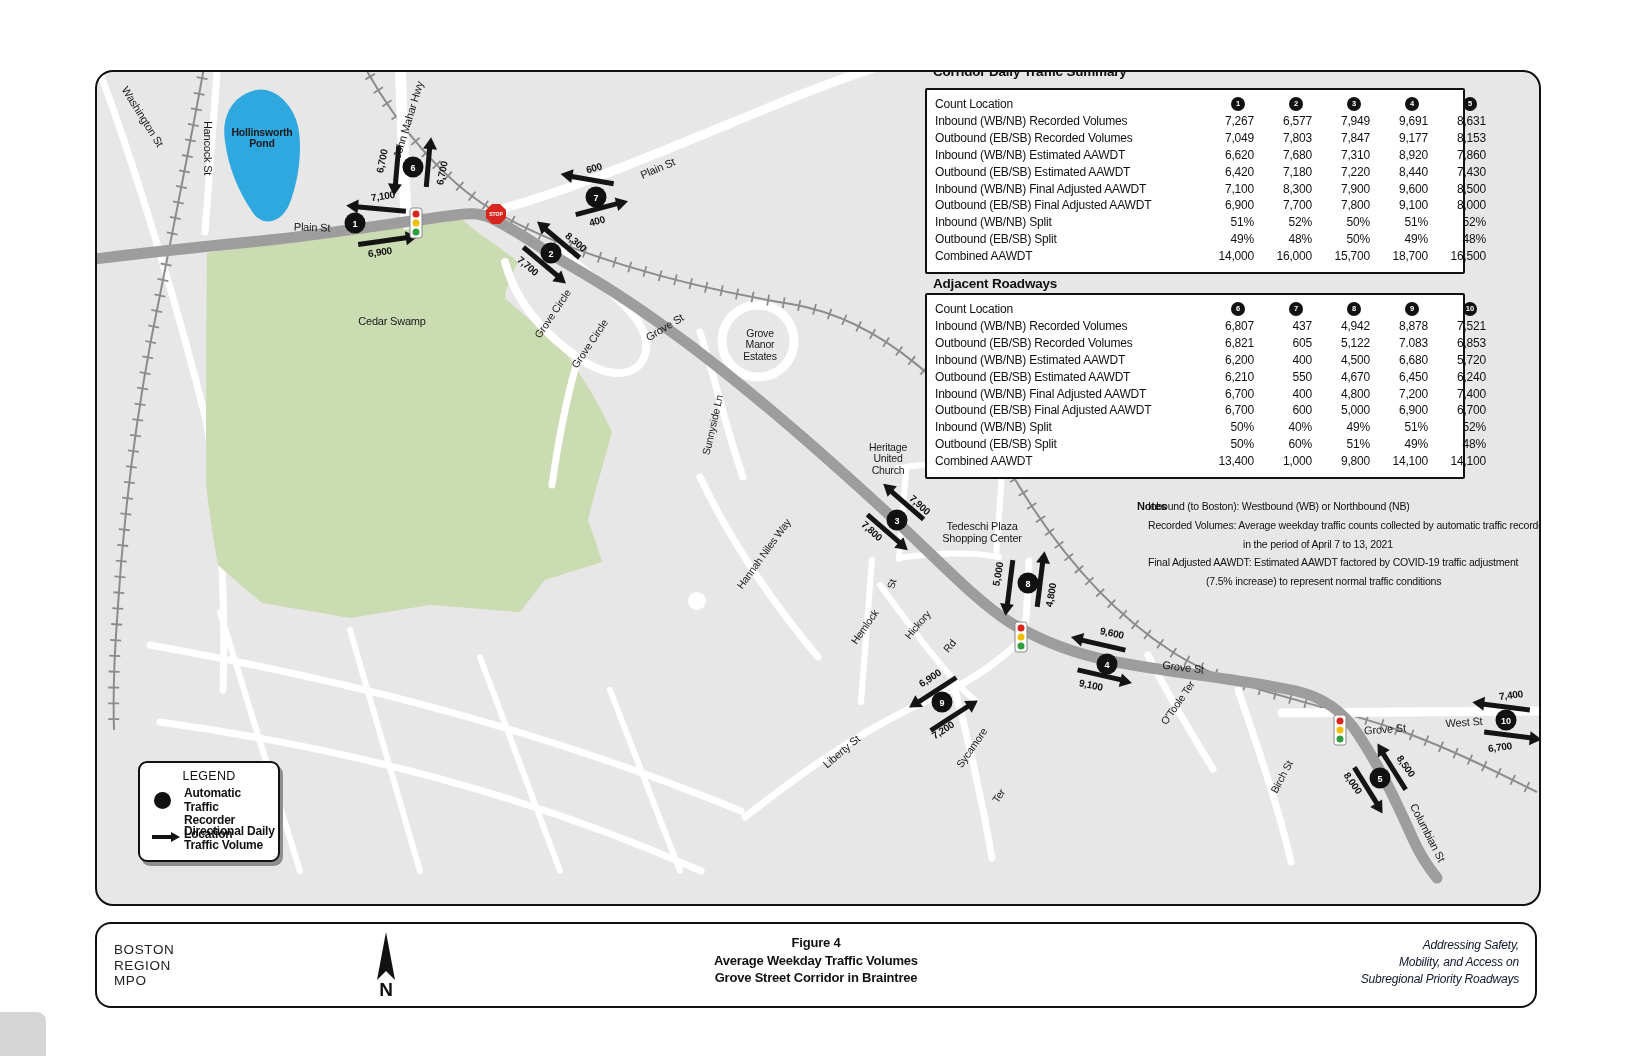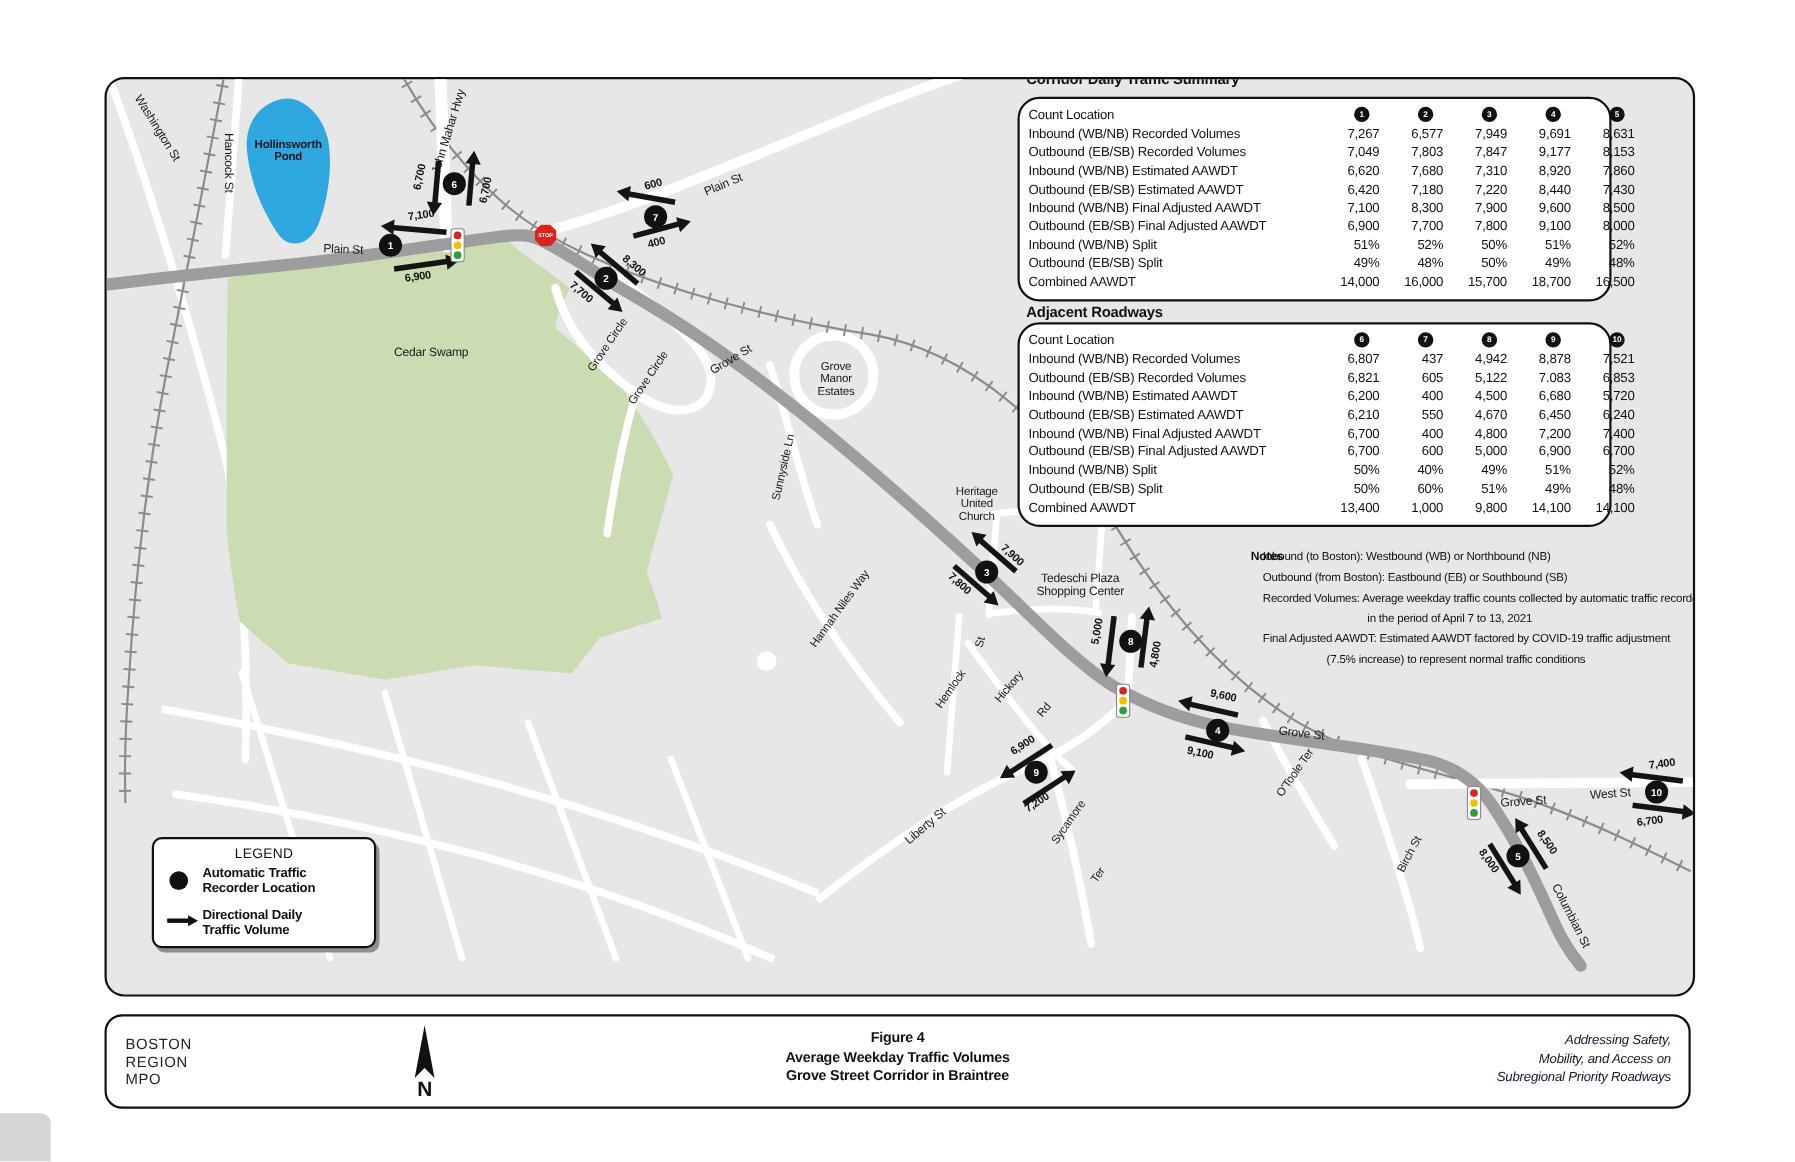--- a/index.html
+++ b/index.html
@@ -7,36 +7,36 @@
   .page{position:relative;width:1632px;height:1056px;background:#ffffff;overflow:hidden;letter-spacing:-0.2px;}
 
   
   .map-frame{position:absolute;left:95px;top:70px;width:1442px;height:832px;border:2.5px solid #111;
              border-radius:18px;background:#e7e7e7;overflow:hidden;}
   .map-world{position:absolute;left:-97px;top:-72px;width:1632px;height:1056px;}
   .map-world > svg{position:absolute;left:0;top:0;}
 
   
   .tbl-title{position:absolute;font-size:13.5px;font-weight:bold;white-space:nowrap;}
-  .panel{position:absolute;width:540px;border:2.5px solid #111;border-radius:20px;background:#fff;box-sizing:border-box;padding:6px 8px;}
+  .panel{position:absolute;width:540px;border:2.5px solid #111;border-radius:2px;background:#fff;box-sizing:border-box;padding:6px 8px;}
   .tgrid{display:grid;grid-template-columns:274px repeat(5,58px);}
   .tcell{font-size:12px;line-height:16.9px;white-space:nowrap;}
   .tcell.val{text-align:right;padding-right:13px;}
   .tcell.lbl{text-align:left;}
   .tcell.icon{display:flex;align-items:center;justify-content:center;}
   .loc-dot{display:inline-flex;width:14px;height:14px;border-radius:50%;background:#111;color:#fff;
            font-size:7.5px;font-weight:bold;align-items:center;justify-content:center;letter-spacing:0;}
 
   
   .notes-heading{position:absolute;font-size:11px;font-weight:bold;}
   .notes-lines{position:absolute;width:420px;}
   .note-line{font-size:10.5px;line-height:18.8px;white-space:nowrap;}
 
   
-  .legend{position:absolute;left:138px;top:761px;width:204px;height:101px;background:#fff;border:2px solid #111;
+  .legend{position:absolute;left:138px;top:761px;width:142px;height:101px;background:#fff;border:2px solid #111;
           border-radius:9px;box-shadow:3px 4px 0 0 #8f8f8f;box-sizing:border-box;padding-top:6px;}
   .legend-title{text-align:center;font-size:12.5px;letter-spacing:0.3px;}
   .legend-item{position:absolute;left:44px;font-size:12px;font-weight:600;line-height:13.5px;white-space:pre-line;}
   .legend-dot{position:absolute;left:14px;top:29px;width:17px;height:17px;border-radius:50%;background:#111;}
   .legend-arrow{position:absolute;left:12px;top:72px;width:20px;height:4px;background:#111;}
   .legend-arrow:after{content:'';position:absolute;right:-8px;top:50%;transform:translateY(-50%);
           border-left:9px solid #111;border-top:5px solid transparent;border-bottom:5px solid transparent;}
 
   
   .map-label{position:absolute;white-space:pre-line;text-align:center;line-height:1.08;color:#1a1a1a;}
@@ -388,21 +388,20 @@
             <div class="tcell val">1,000</div>
             <div class="tcell val">9,800</div>
             <div class="tcell val">14,100</div>
             <div class="tcell val">14,100</div>
           </div>
       </div>
 
       <div class="notes-heading" style="left:1137px;top:500px;">Notes</div>
       <div class="notes-lines" id="notes-lines" style="left:1148px;top:497px;">
           <div class="note-line" style="padding-left: 0px;">Inbound (to Boston):  Westbound (WB) or Northbound (NB)</div>
-          <div class="note-line" style="padding-left: 0px;">Outbound (from Boston):  Eastbound (EB) or Southbound (SB)</div>
           <div class="note-line" style="padding-left: 0px;">Recorded Volumes:  Average weekday traffic counts collected by automatic traffic recorders</div>
           <div class="note-line" style="padding-left: 95px;">in the period of April 7 to 13, 2021</div>
           <div class="note-line" style="padding-left: 0px;">Final Adjusted AAWDT:  Estimated AAWDT factored by COVID-19 traffic adjustment</div>
           <div class="note-line" style="padding-left: 58px;">(7.5% increase) to represent normal traffic conditions</div>
         </div>
 
       <div class="legend">
         <div class="legend-title">LEGEND</div>
         <span class="legend-dot"></span>
         <div class="legend-item" style="top:24px;">Automatic Traffic

